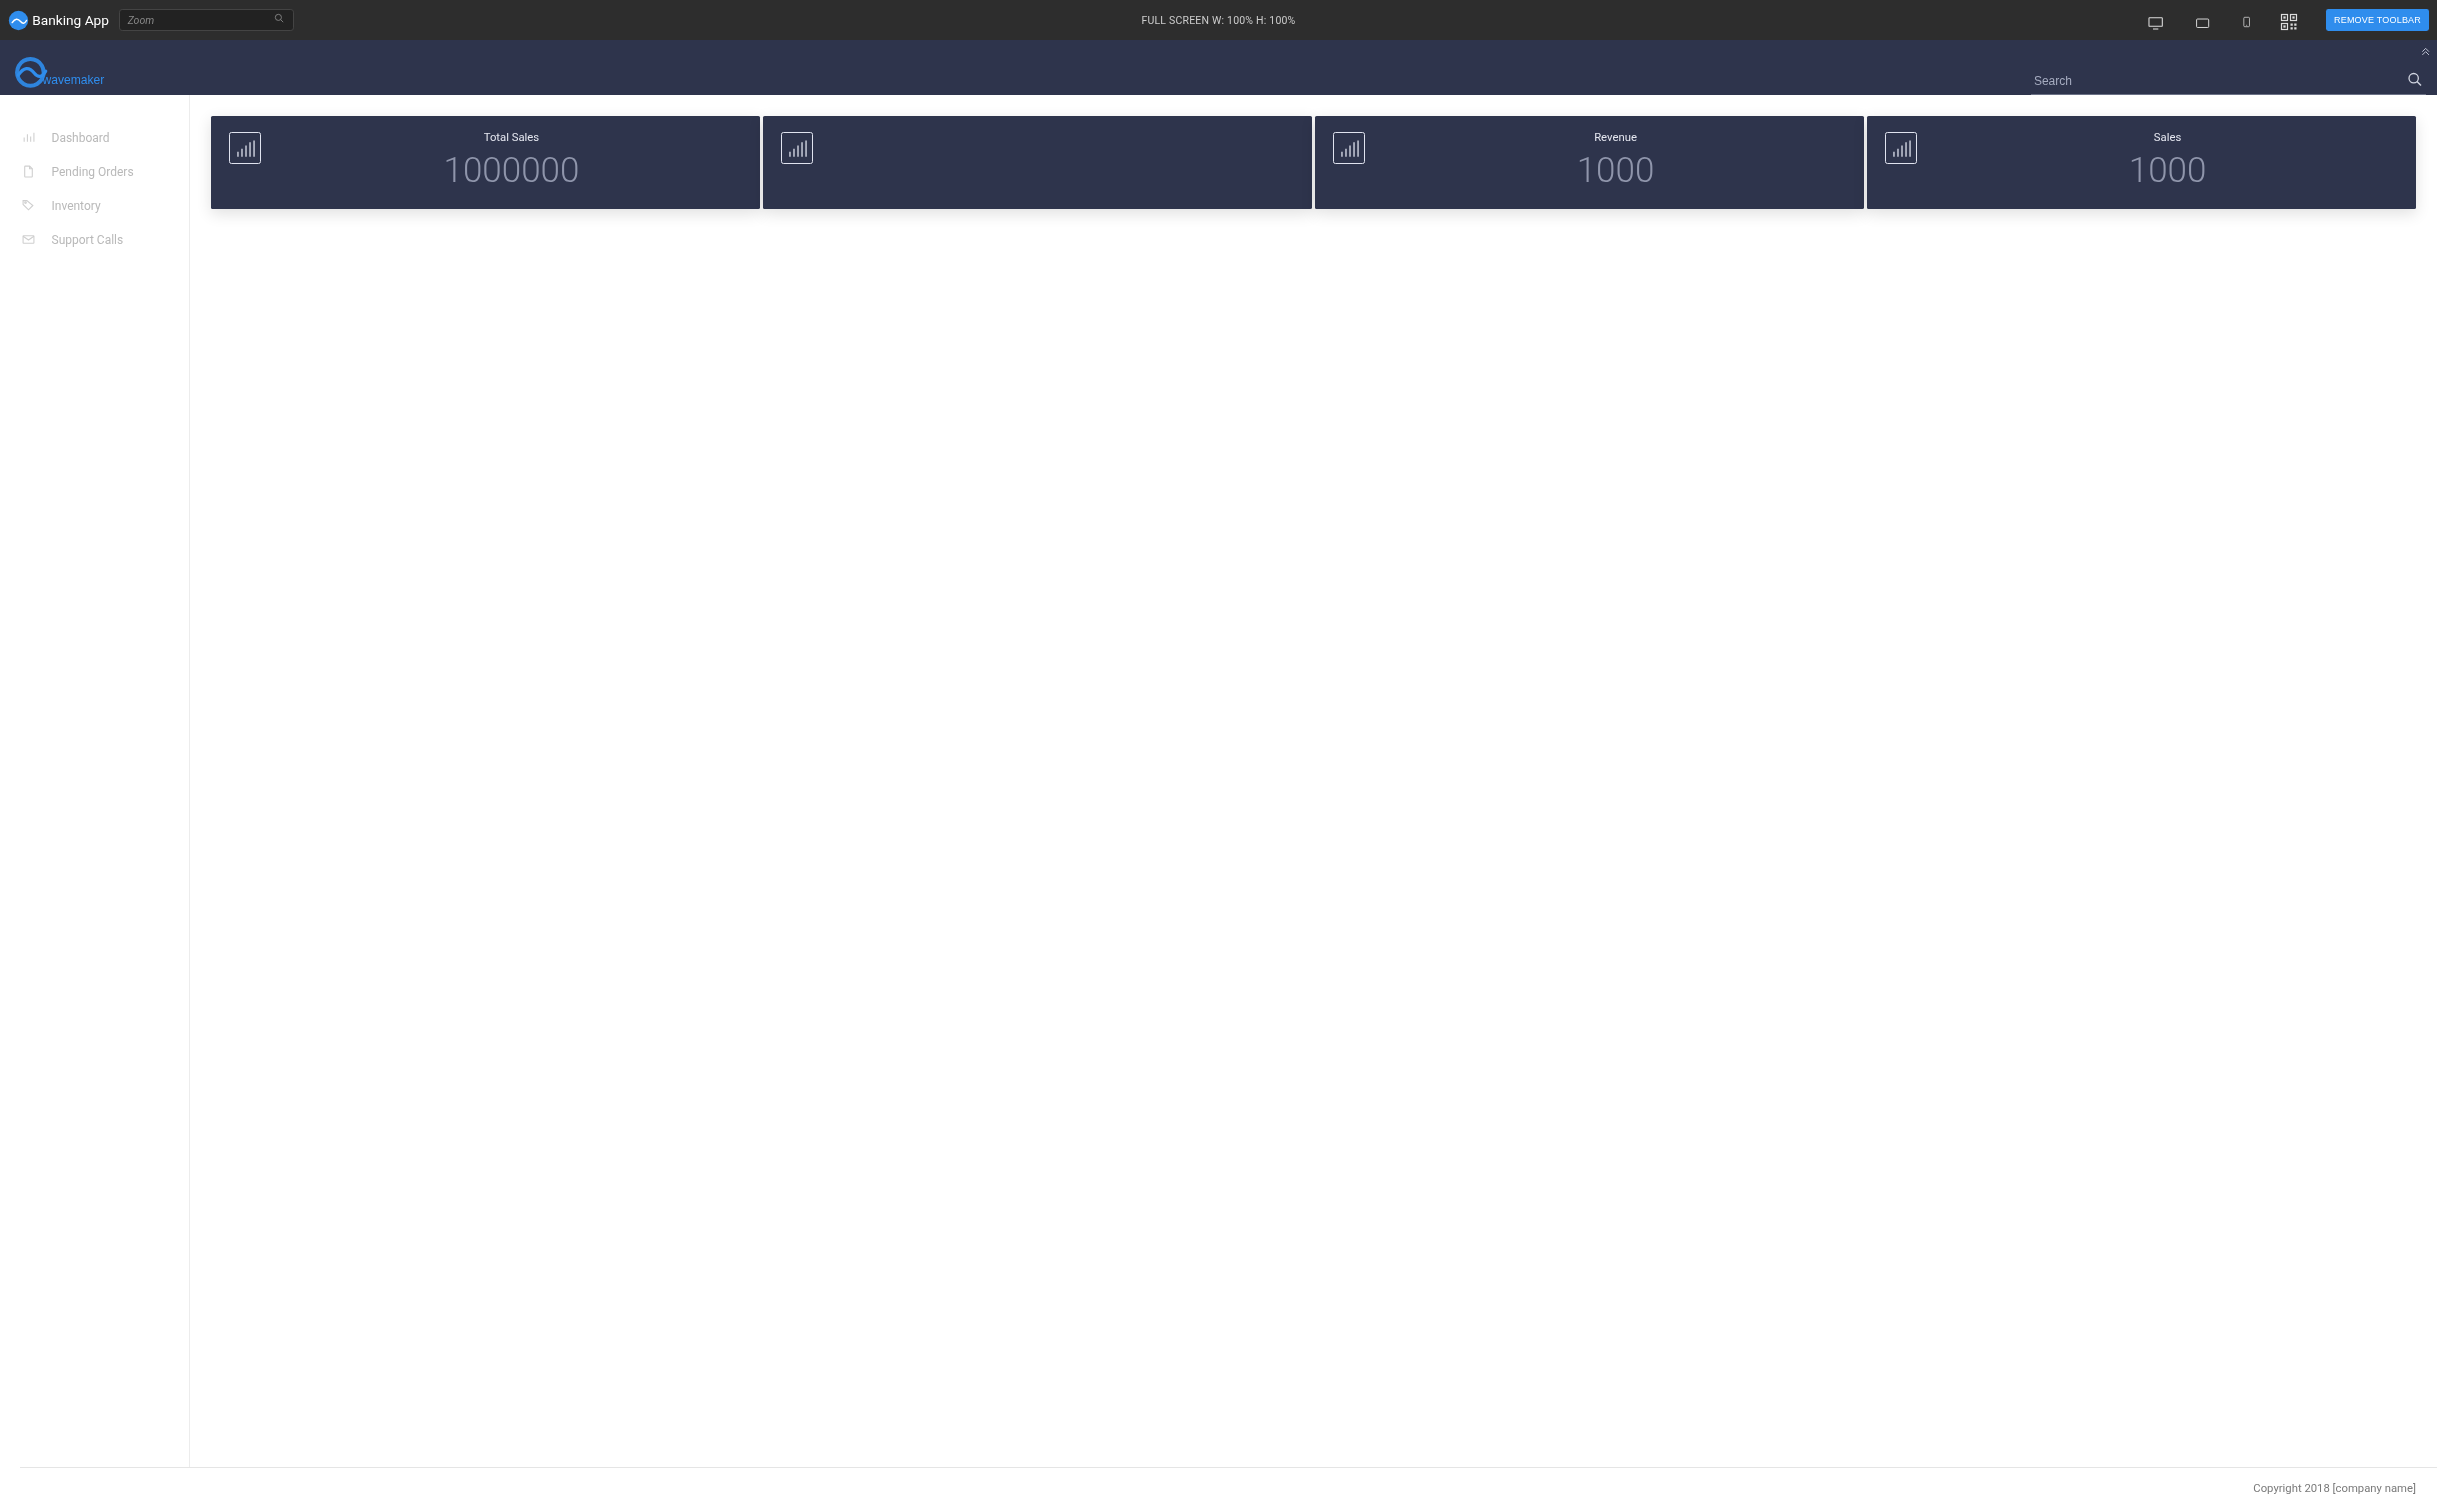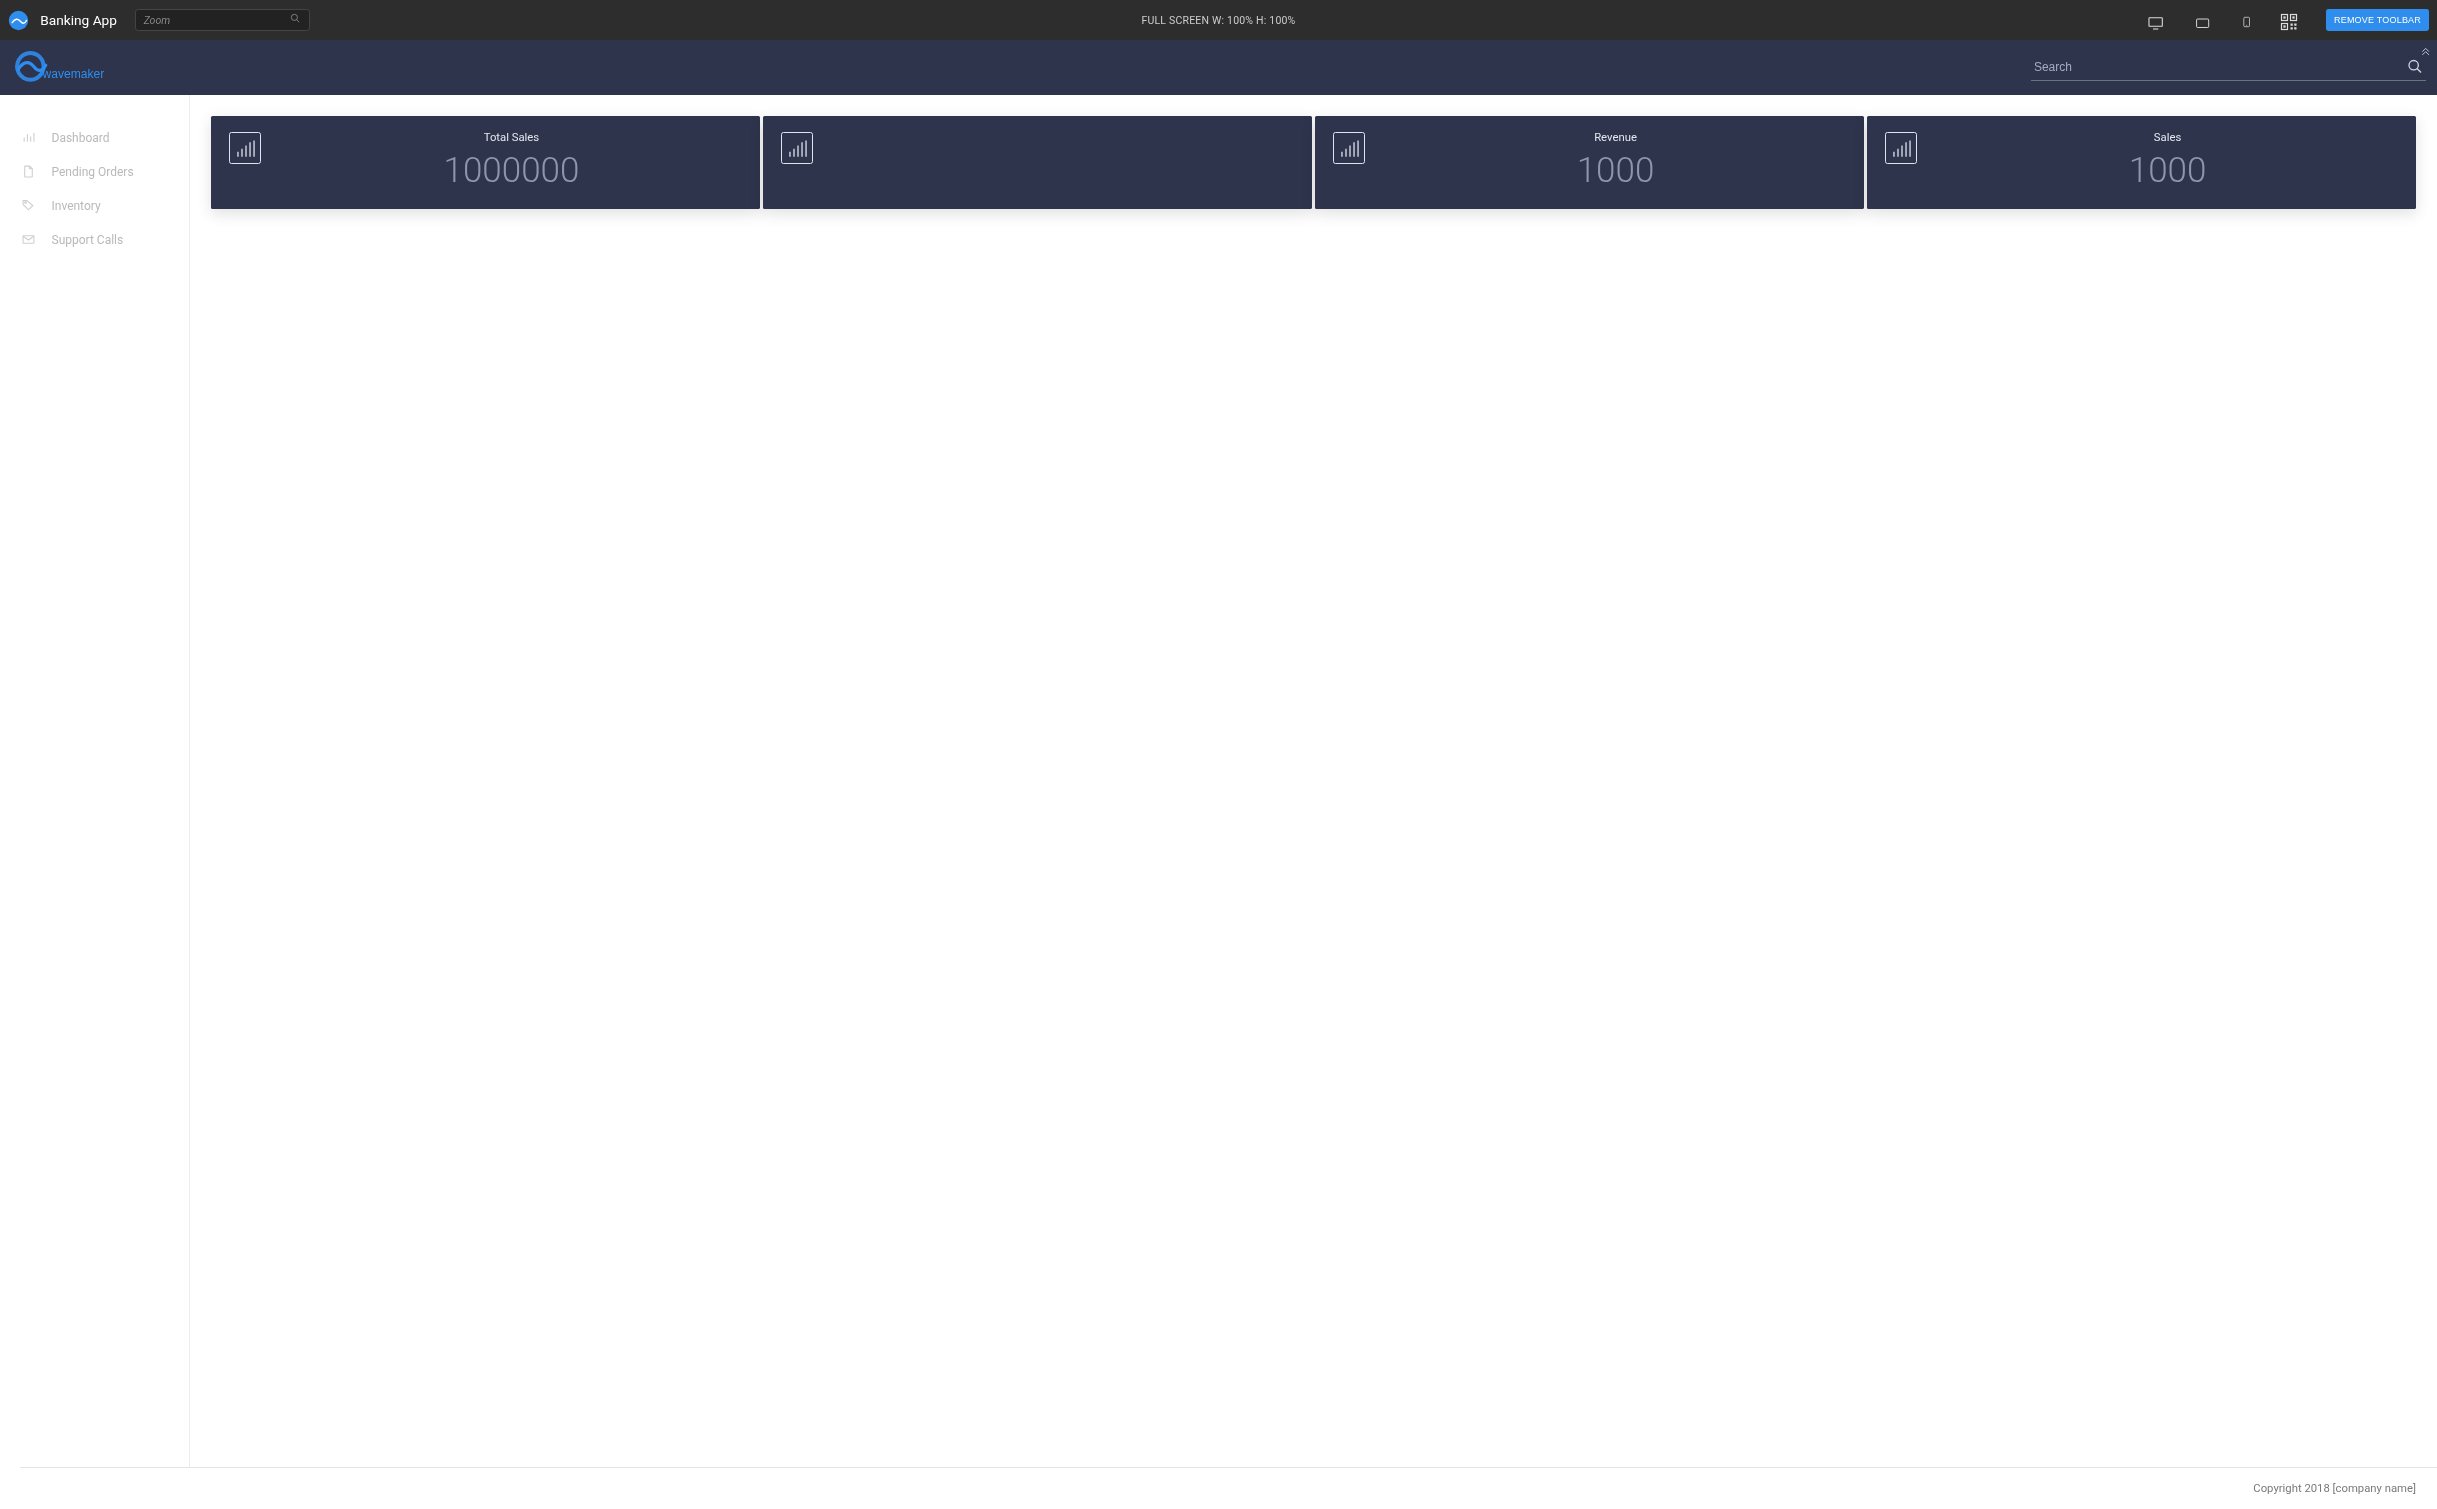--- a/index.html
+++ b/index.html
@@ -10,21 +10,21 @@
   .dev-toolbar {
     height: 40px;
     background: #2d2d2d;
     display: flex;
     align-items: center;
     padding: 0 8px;
     color: #e0e0e0;
     position: relative;
     flex: 0 0 auto;
   }
-  .dev-toolbar .left { display: flex; align-items: center; gap: 8px; }
+  .dev-toolbar .left { display: flex; align-items: center; }
   .dev-toolbar .logo-small svg { display: block; }
   .dev-toolbar .app-name { font-size: 13.7px; color: #fff; font-weight: 400; margin-left: 3.2px; }
   .zoom-field {
     margin-left: 9.7px;
     background: #222; border: 0.8px solid #444; border-radius: 3.2px;
     height: 22.6px; width: 175px; display: flex; align-items: center; padding: 4px 8px;
     color: #888; font-size: 10.5px; justify-content: space-between; font-style: italic;
   }
   .zoom-field .mag { color: #888; }
   .dev-toolbar .center {
@@ -36,21 +36,21 @@
   .dev-icon svg { display: block; }
   .remove-toolbar-btn {
     background: #2f8ded; color: #fff; border: none; border-radius: 2.4px;
     padding: 5.6px 8px; font-size: 9px; letter-spacing: 0.2px; cursor: pointer;
   }
 
   
   .app-header {
     height: 55px;
     background: #2e344c;
-    display: flex; align-items: center;
+    display: flex; align-items: flex-end;
     padding: 0 11.3px 0 11.3px;
     flex: 0 0 auto;
     position: relative;
   }
   .app-header .brand { display: flex; align-items: center; }
   .app-header .brand svg { display: block; }
   .app-header .search-wrap {
     margin-left: auto;
     width: 395px;
     position: relative;

